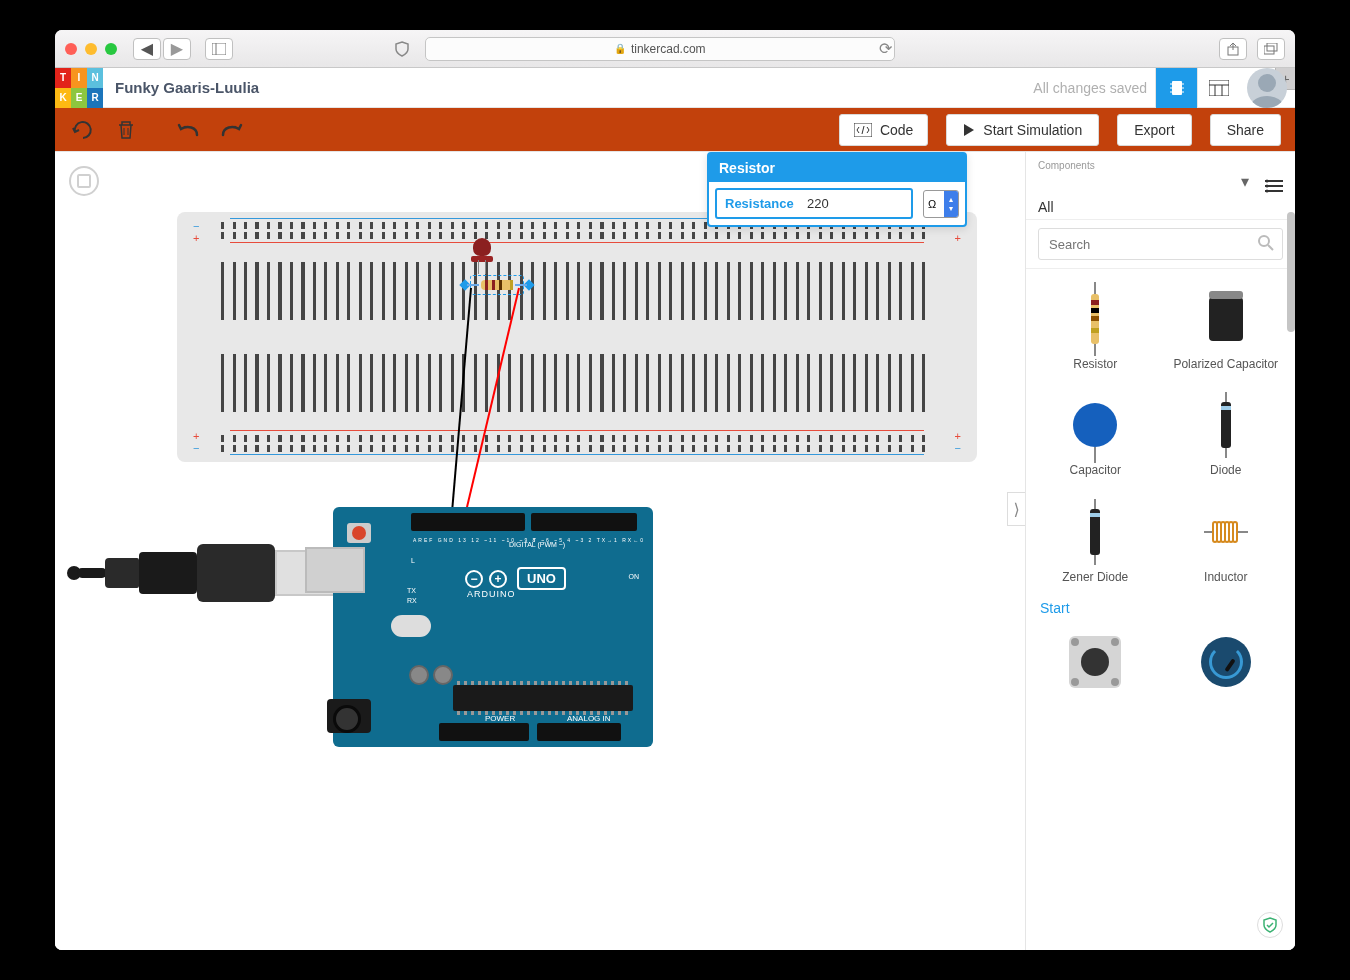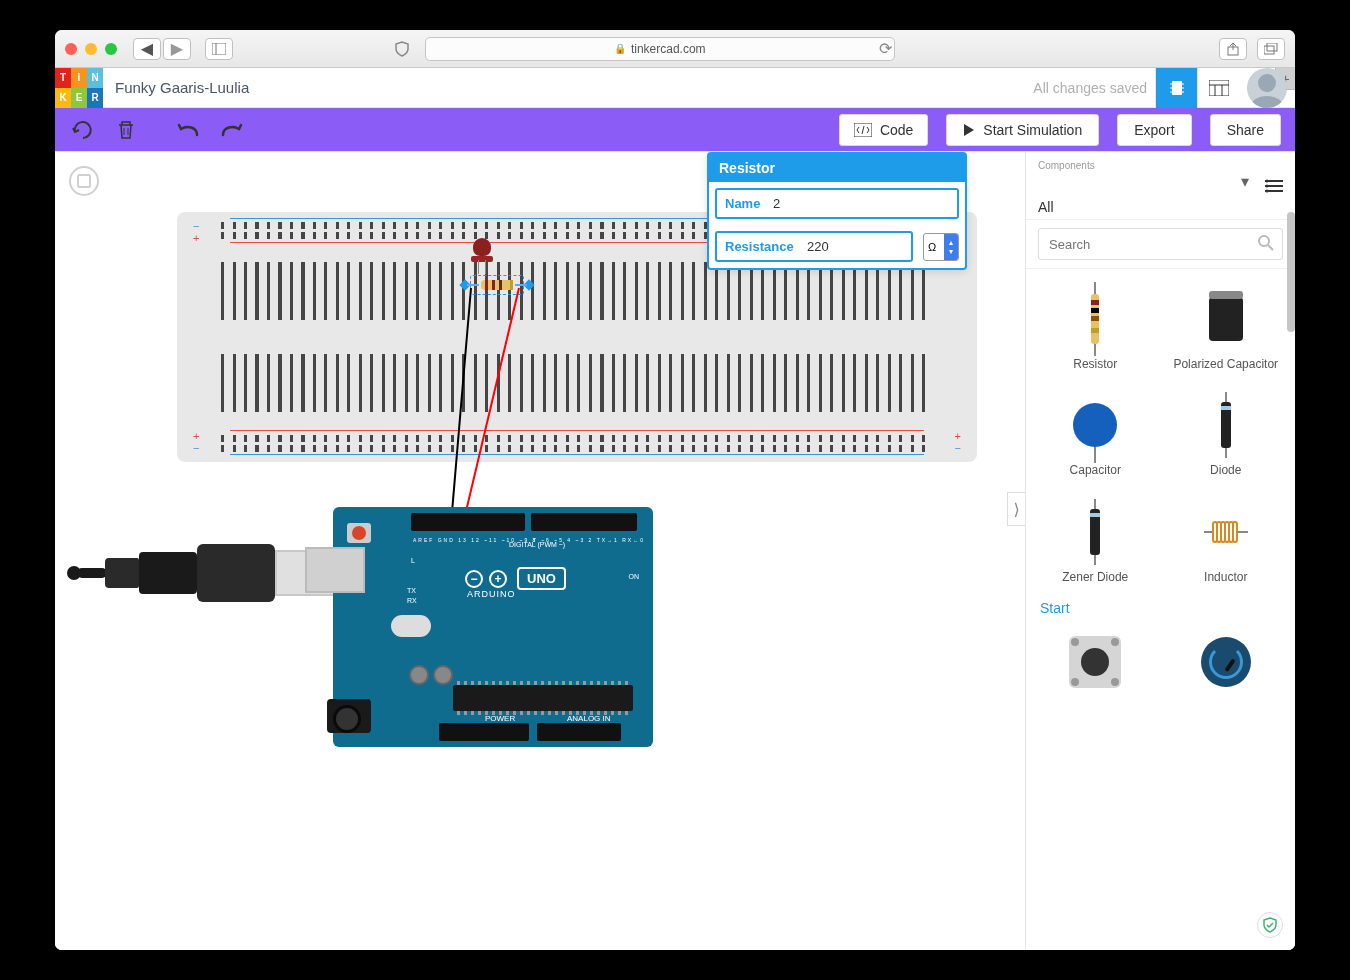--- a/index.html
+++ b/index.html
@@ -18,29 +18,29 @@
   .url-bar { flex:1; max-width:470px; height:24px; border:1px solid #c5c5c5; border-radius:5px; background:#fcfcfc; display:flex; align-items:center; justify-content:center; font-size:12px; color:#555; gap:4px; margin-left:4px;}
   .url-bar .lock{font-size:10px; color:#888;}
   .right-tools { margin-left:auto; display:flex; gap:10px; align-items:center;}
   .tab-strip { position:absolute; right:0; top:38px; width:20px; height:22px; background:#d0cfd0; border-left:1px solid #b5b5b5; border-bottom:1px solid #b5b5b5; color:#666; display:flex; align-items:center; justify-content:center; font-size:14px;}
   
   .app-header { height:40px; background:#fff; border-bottom:1px solid #e5e5e5; display:flex; align-items:center; padding:0 0 0 0;}
   .logo { width:48px; height:40px; display:flex; flex-wrap:wrap;}
   .lg { width:16px; height:20px; display:flex; align-items:center; justify-content:center; font-size:10px; font-weight:bold; color:#fff;}
   .lg:nth-child(1){background:#e2231a;} .lg:nth-child(2){background:#f7941e;} .lg:nth-child(3){background:#5bc0de;}
   .lg:nth-child(4){background:#fdb913;} .lg:nth-child(5){background:#8dc63f;} .lg:nth-child(6){background:#1b75bb;}
-  .project-title { font-size:15px; color:#4a5568; font-weight:400; margin-left:12px;}
+  .project-title { font-size:15px; color:#4a5568; font-weight:700; margin-left:12px;}
   .saved { margin-left:auto; color:#b0b0b0; font-size:14px; margin-right:8px;}
   .view-btn { width:42px; height:40px; display:flex; align-items:center; justify-content:center; border-left:1px solid #e5e5e5;}
   .view-btn.active{ background:#1e9be9;}
   .avatar { width:40px; height:40px; border-radius:50%; background:#c8d0d8; margin:0 8px; position:relative; overflow:hidden;}
   .avatar::before{content:""; position:absolute; top:6px; left:11px; width:18px; height:18px; border-radius:50%; background:#9aa8b5;}
   .avatar::after{content:""; position:absolute; bottom:-8px; left:4px; width:32px; height:20px; border-radius:50%; background:#9aa8b5;}
   
-  .toolbar { height:44px; border-bottom:1px solid #e5e5e5; background:#8b5cf6; display:flex; align-items:center; padding:0 14px; gap:18px;}
+  .toolbar { height:44px; border-bottom:1px solid #e5e5e5; background:#c2410c; display:flex; align-items:center; padding:0 14px; gap:18px;}
   .tb-ico { width:26px; height:26px; display:flex; align-items:center; justify-content:center; color:#333;}
   .toolbar .spacer{flex:1;}
   .tb-btn { height:32px; padding:0 16px; border:1px solid #d9d9d9; border-radius:3px; background:#fff; display:flex; align-items:center; gap:8px; font-size:14px; color:#333;}
   .tb-btn.code{padding:0 14px;}
   
   .main { position:absolute; top:122px; left:0; right:0; bottom:0; background:#fff; display:flex;}
   .canvas { flex:1; position:relative; background:#fff; overflow:hidden;}
   .zoom-fit { position:absolute; top:14px; left:14px; width:30px; height:30px; border:2px solid #d0d0d0; border-radius:50%; display:flex; align-items:center; justify-content:center;}
   .zoom-fit::before{content:""; width:10px; height:10px; border:2px solid #d0d0d0; border-radius:2px;}
   .collapse-handle { position:absolute; right:0; top:340px; width:18px; height:34px; border:1px solid #ddd; border-right:none; background:#fff; display:flex; align-items:center; justify-content:center; color:#888; font-size:16px;}
@@ -371,24 +371,20 @@
         <div class="cap" style="bottom:62px; left:76px"></div>
         <div class="cap" style="bottom:62px; left:100px"></div>
         <div class="lbl" style="bottom:24px; left:152px; font-size:8px">POWER</div>
         <div class="lbl" style="bottom:24px; left:234px; font-size:8px">ANALOG IN</div>
         <div style="position:absolute; top:30px; left:80px; font-size:5px; color:#fff; letter-spacing:2px">AREF GND 13 12 ~11 ~10 ~9 8</div>
         <div style="position:absolute; top:30px; left:200px; font-size:5px; color:#fff; letter-spacing:2px">7 ~6 ~5 4 ~3 2 TX→1 RX←0</div>
       </div>
 
       <div class="prop-panel">
         <div class="prop-head">Resistor</div>
-        <div class="prop-row r1">
-          <div class="k">Name</div>
-          <input class="v" value="2" style="">
-        </div>
         <div class="prop-wrap">
           <div class="prop-row r2" style="flex:1">
             <div class="k">Resistance</div>
             <input class="v" value="220" style="">
           </div>
           <div class="unit-sel">
             <span>Ω</span>
             <div class="arrow">
                 <span>▴</span>
                 <span>▾</span>

